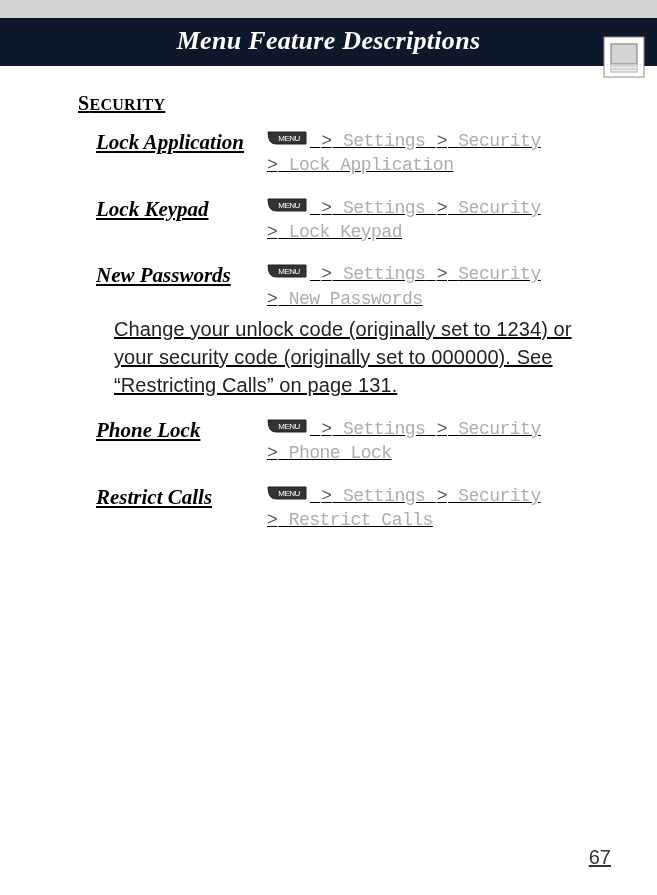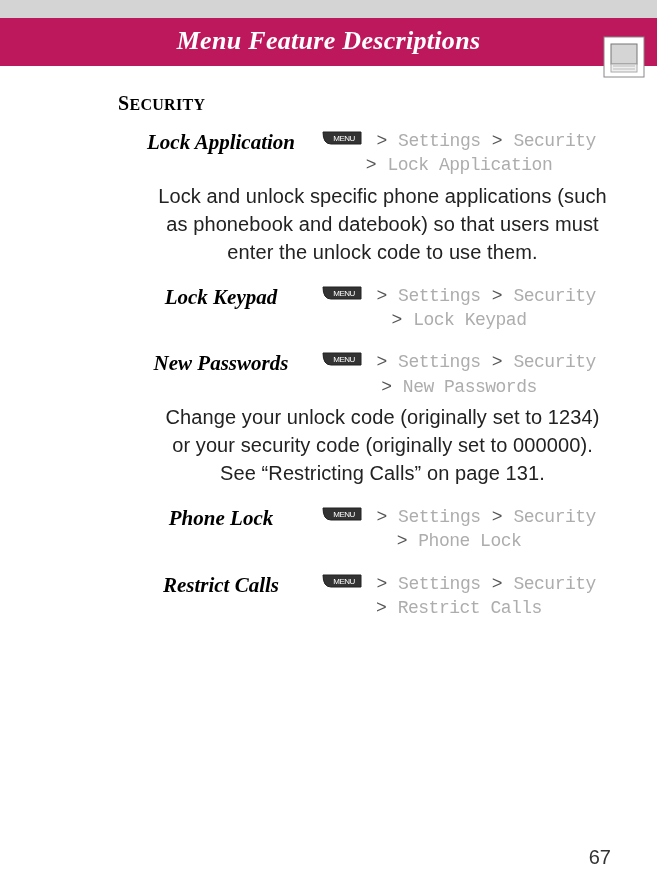--- a/index.html
+++ b/index.html
@@ -11,54 +11,54 @@
       color: #000;
       position: relative;
       overflow: hidden;
     }
     .top-strip {
       height: 18px;
       background: #d4d4d4;
       width: 100%;
     }
     .header-bar {
-      background: #be185d;
+      background: #0f172a;
       color: #fff;
       font-style: italic;
       font-weight: bold;
       font-size: 26px;
       padding: 8px 0 10px 0;
       text-align: center;
       position: relative;
       font-family: Georgia, "Times New Roman", serif;
       letter-spacing: 0.3px;
     }
     .header-thumb {
       position: absolute;
       right: 12px;
       top: 36px;
       width: 42px;
       height: 42px;
     }
     .content {
-      padding: 26px 46px 0 118px;
+      padding: 26px 46px 0 78px;
+      text-decoration: underline;
     }
     .section-title {
       font-family: Georgia, "Times New Roman", serif;
       font-weight: bold;
       font-size: 20px;
       margin-bottom: 14px;
       letter-spacing: 0.3px;
     }
     .section-title .smallcaps {
       font-size: 16px;
     }
     .item {
       margin-bottom: 18px;
-      text-align: center;
     }
     .item-head {
       display: flex;
       align-items: flex-start;
       margin-bottom: 4px;
       padding-left: 18px;
     }
     .item-title {
       font-family: Georgia, "Times New Roman", serif;
       font-weight: bold;
@@ -89,20 +89,21 @@
       color: #222;
       letter-spacing: 0.1px;
     }
     .page-number {
       position: absolute;
       bottom: 26px;
       right: 46px;
       font-family: "Segoe UI", Arial, sans-serif;
       font-size: 20px;
       color: #333;
+      text-decoration: underline;
     }
   </style>
 </head>
 <body>
 
 <div class="top-strip"></div>
 <div class="header-bar">
   <span>Menu Feature Descriptions</span>
 </div>
 
@@ -132,21 +133,20 @@
             </svg>
         </span>
         <span class="sep">&gt;</span>
         <span>Settings</span>
         <span class="sep">&gt;</span>
         <span>Security</span><br>
         <span class="sep">&gt;</span>
         <span>Lock Application</span>
       </div>
     </div>
-    <div class="item-desc">Lock and unlock specific phone applications (such as phonebook and datebook) so that users must enter the unlock code to use them.</div>
   </div>
 
   <div class="item">
     <div class="item-head">
       <div class="item-title">Lock Keypad</div>
       <div class="nav-path">
         <span class="menu-key">
           <svg width="42" height="16" viewBox="0 0 42 16">
               <path d="M2 2 Q2 14 10 14 L40 14 L40 2 Z" fill="#333" stroke="#222"></path>
               <text x="23" y="11" font-family="Arial" font-size="8" fill="#fff" text-anchor="middle">MENU</text>

